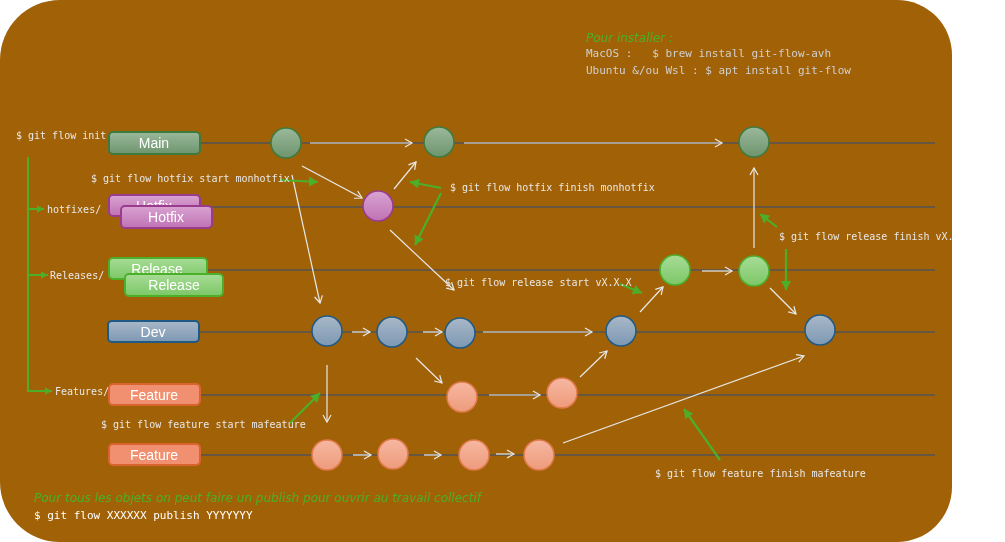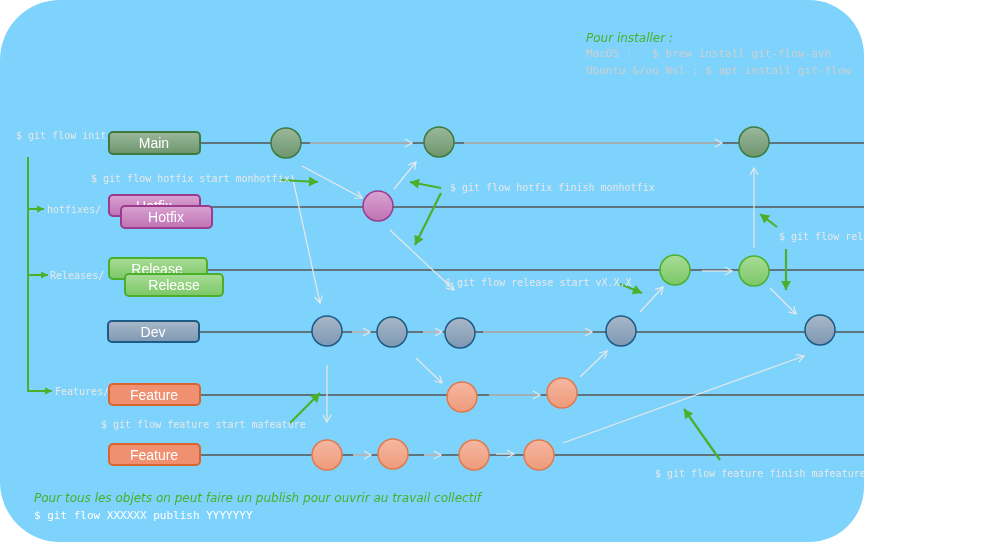--- a/index.html
+++ b/index.html
@@ -1,17 +1,17 @@
 <!DOCTYPE html>
 <html><head>
 <meta charset="utf-8">
 <style>
   html, body { margin:0; padding:0; background:#ffffff; }
   body { width:1005px; height:542px; position:relative; overflow:hidden; font-family:"DejaVu Sans Mono", monospace; }
-  #panel { position:absolute; left:0; top:0; width:864px; height:542px; background:#7dd3fc; border-radius:60px 55px 55px 60px / 60px 55px 55px 60px; overflow:hidden;text-align:right; }
+  #panel { position:absolute; left:0; top:0; width:952px; height:542px; background:#a16207; border-radius:60px 55px 55px 60px / 60px 55px 55px 60px; overflow:hidden;text-align:right; }
   svg#diagram { position:absolute; left:0; top:0; width:952px; height:542px; }
   .mono { font-family:"DejaVu Sans Mono", monospace; font-size:10px; fill:#e8e8e8; }
   .green-italic { font-family:"DejaVu Sans", sans-serif; font-style:italic; font-size:12px; fill:#4caf2a; }
   .install { font-family:"DejaVu Sans Mono", monospace; font-size:11px; fill:#cfcfcf; }
   .publish { font-family:"DejaVu Sans Mono", monospace; font-size:11px; fill:#ffffff; }
   .branch-label { font-family:"Liberation Sans", sans-serif; font-size:14px; fill:#ffffff; text-anchor:middle; font-weight:500; }
 </style>
 </head>
 <body>
 

